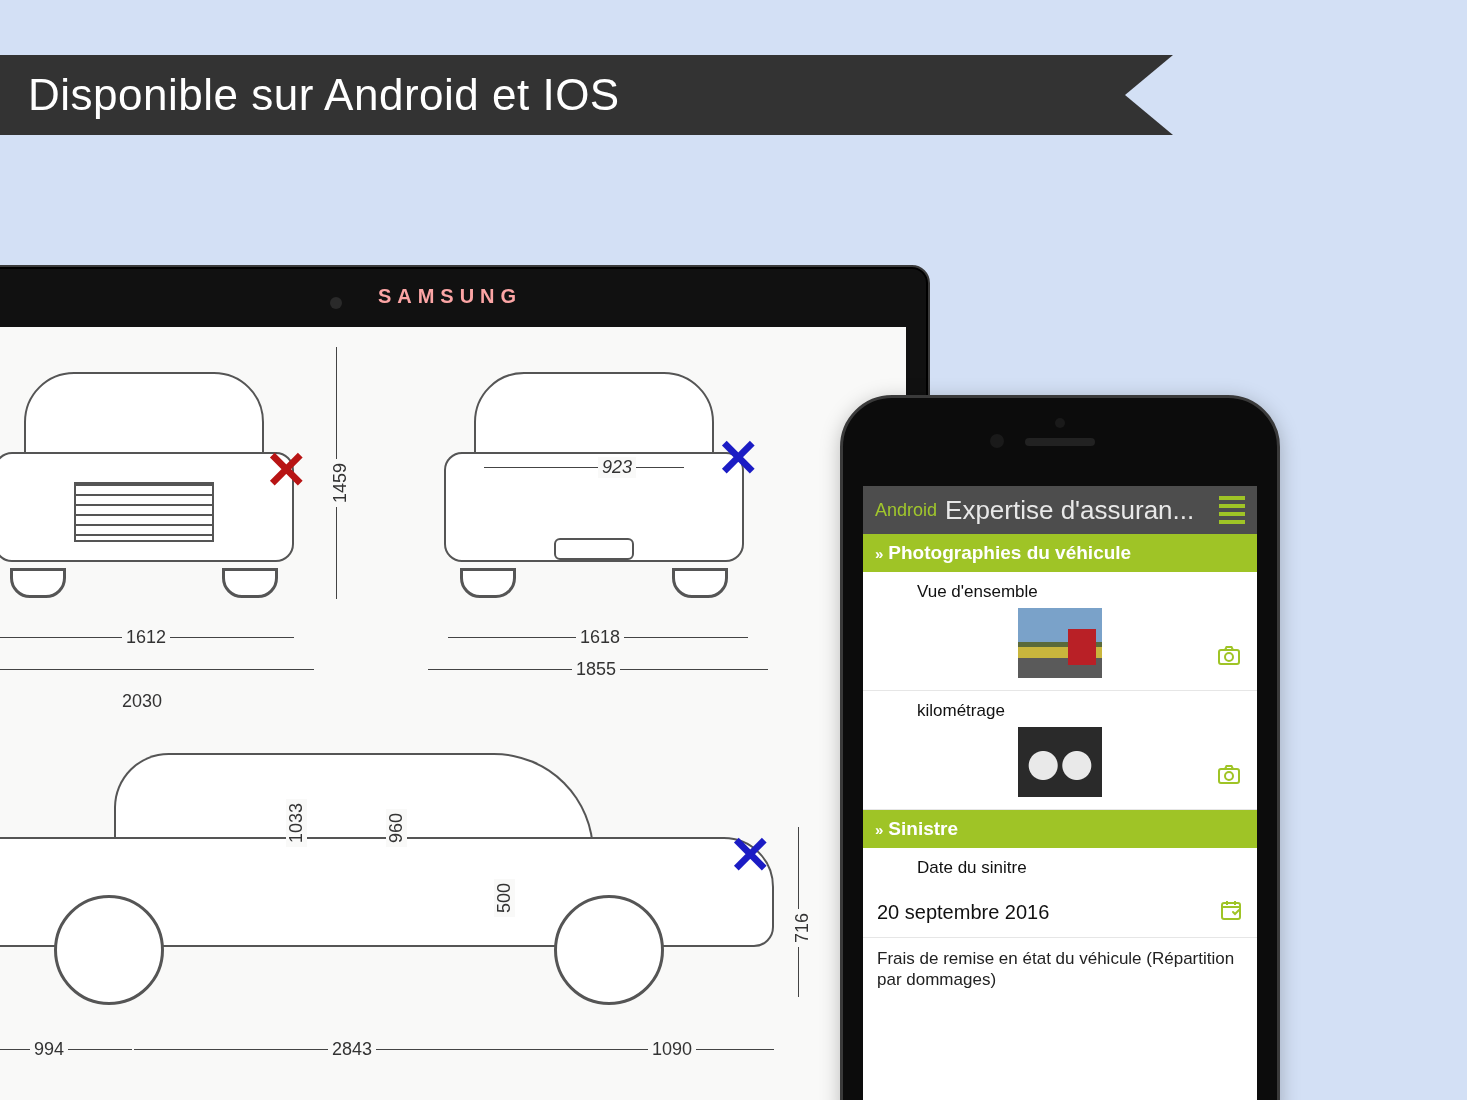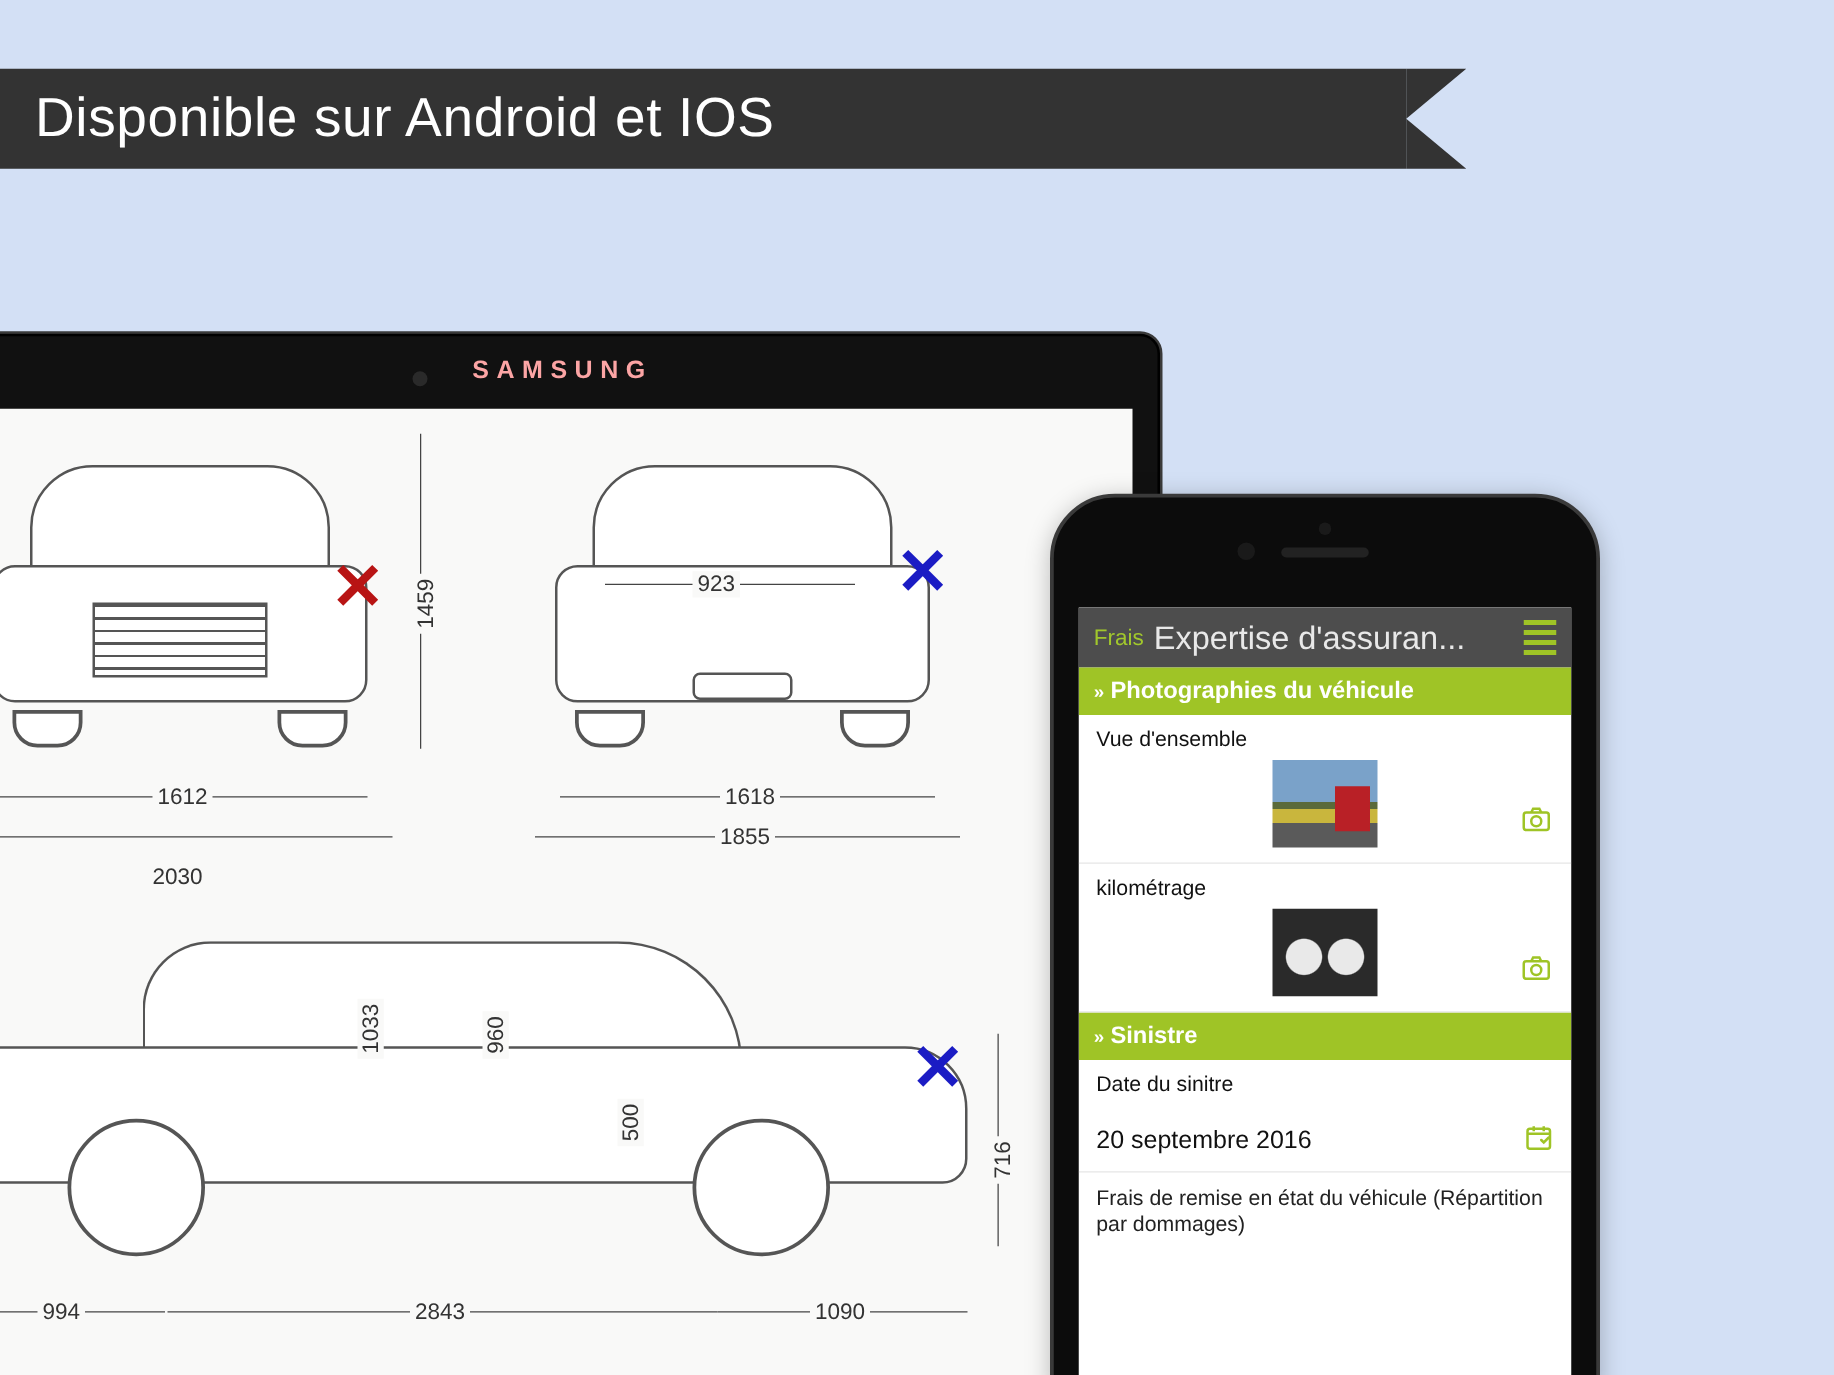--- a/index.html
+++ b/index.html
@@ -178,21 +178,21 @@
     align-items: center;
     gap: 8px;
   }
   .section-bar .chev { font-size: 15px; letter-spacing: -3px; }
 
   .row {
     padding: 10px 14px 0 14px;
     color: #222;
     position: relative;
   }
-  .row-label { font-size: 17px; color: #111; }
+  .row-label { font-size: 17px; color: #111; margin-left: 40px; }
   .photo-slot {
     display: flex;
     justify-content: center;
     padding: 6px 0 12px 0;
     border-bottom: 1px solid #e6e6e6;
     position: relative;
   }
   .thumb {
     width: 84px; height: 70px;
     background: #888;
@@ -253,21 +253,21 @@
 
       <div class="car-rear" style="left:560px; top:55px; width:320px; height:230px;">
         <div class="sketch-body" style="left:40px; top:10px; width:240px; height:90px; border-radius:50px 50px 8px 8px;"></div>
         <div class="sketch-body" style="left:10px; top:90px; width:300px; height:110px; border-radius:18px;"></div>
         <div class="sketch-body" style="left:120px; top:176px; width:80px; height:22px; border-radius:6px;"></div>
         <div class="wheel" style="left:26px; bottom:-6px; width:56px; height:30px; border-radius:0 0 20px 20px;"></div>
         <div class="wheel" style="right:26px; bottom:-6px; width:56px; height:30px; border-radius:0 0 20px 20px;"></div>
         <span class="cross cross-blue" style="right:-6px; top:70px;">✕</span>
       </div>
       <div class="dim-line h" style="left:610px; top:160px; width:200px;"></div>
-      <div class="dim-label" style="left:680px; top:150px;">923</div>
+      <div class="dim-label" style="left:724px; top:150px;font-style:italic;">923</div>
       <div class="dim-line h" style="left:574px; top:330px; width:300px;"></div>
       <div class="dim-label" style="left:702px; top:320px;">1618</div>
       <div class="dim-line h" style="left:554px; top:362px; width:340px;"></div>
       <div class="dim-label" style="left:698px; top:352px;">1855</div>
 
       <div class="car-side" style="left:80px; top:430px; width:830px; height:260px;">
         <div class="sketch-body" style="left:160px; top:16px; width:480px; height:100px; border-radius:60px 110px 0 0;"></div>
         <div class="sketch-body" style="left:10px; top:100px; width:810px; height:110px; border-radius:28px 50px 20px 20px;"></div>
         <div class="wheel" style="left:100px; bottom:-8px; width:110px; height:110px;"></div>
         <div class="wheel" style="left:600px; bottom:-8px; width:110px; height:110px;"></div>
@@ -290,21 +290,21 @@
   </div>
 </div>
 
 <div class="phone">
   <div class="phone-sensor"></div>
   <div class="phone-cam"></div>
   <div class="phone-speaker"></div>
   <div class="phone-screen">
 
     <div class="app-header">
-      <span class="close">Frais</span>
+      <span class="close">Android</span>
       <span class="title">Expertise d'assuran...</span>
       <span class="menu-icon">
           <span></span>
           <span></span>
           <span></span>
           <span></span>
         </span>
     </div>
 
     <div class="section-bar">

